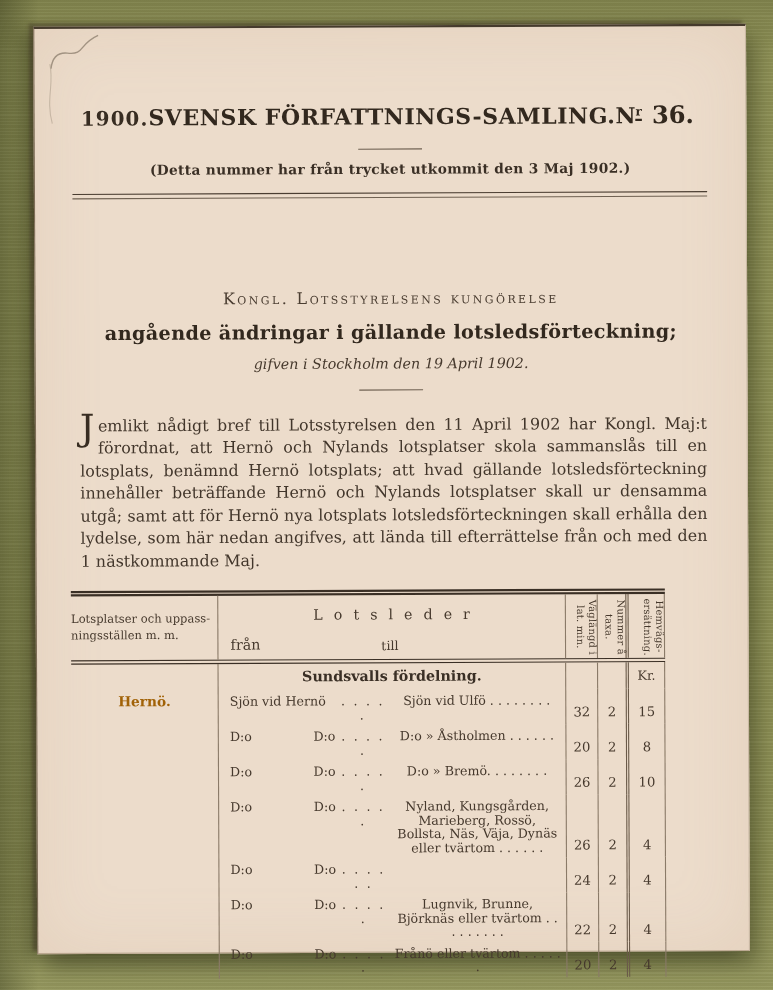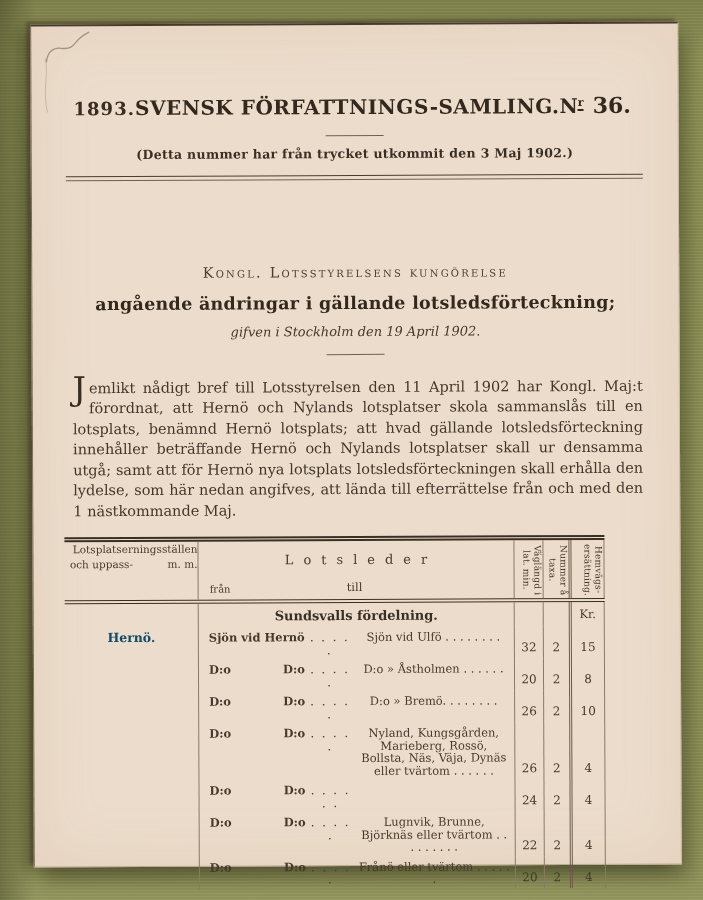--- a/index.html
+++ b/index.html
@@ -74,53 +74,53 @@
   .thead{
     display:grid;grid-template-columns:134px 316px 29px 28px 33px;
     height:62px;border-bottom:4px double #3a2f25;box-sizing:border-box;
   }
   .tbody{
     display:grid;grid-template-columns:134px 316px 29px 28px 33px;
     grid-template-rows:24px auto auto auto auto auto auto auto;
   }
   .br1{border-right:1px solid #8a7a68;}
   .br2{border-right:3px double #6a5a49;}
-  .th-c1{display:flex;flex-direction:row;justify-content:center;text-align:right;font-size:10.5px;line-height:15px;}
+  .th-c1{display:flex;flex-direction:column;justify-content:center;text-align:left;font-size:10.5px;line-height:15px;}
   .th-c2{position:relative;}
   .lotsleder{text-align:center;margin-top:11px;letter-spacing:10px;font-size:13px;padding-left:10px;}
-  .fran-label{position:absolute;left:11px;bottom:5px;font-size:10px;}
+  .fran-label{position:absolute;left:11px;bottom:5px;font-size:13px;}
   .till-label{position:absolute;left:47%;bottom:5px;font-size:11.5px;}
   .vcell{writing-mode:vertical-rl;text-align:center;font-size:9px;line-height:11px;letter-spacing:0.2px;padding-top:2px;box-sizing:border-box;}
 
   .place-cell{grid-column:1;grid-row:1 / span 8;padding:26px 8px 0;box-sizing:border-box;}
-  .place-title{text-align:center;font-weight:bold;font-size:12.5px;margin-bottom:10px;color:#0c4a6e;}
+  .place-title{text-align:center;font-weight:bold;font-size:12.5px;margin-bottom:10px;color:#a16207;}
   .place-note{font-size:11.5px;line-height:18.5px;text-align:justify;}
 
   .band{display:flex;align-items:center;justify-content:center;font-weight:bold;font-size:13px;color:#3a2f25;}
   .kr-cell{display:flex;align-items:center;justify-content:center;font-size:11.5px;}
 
   .lrow{display:flex;align-items:flex-start;padding:4px 2px 3px 0;font-size:11.5px;line-height:12.5px;box-sizing:border-box;}
-  .fran{width:96px;margin-left:10px;display:flex;justify-content:space-between;flex-shrink:0;font-weight:bold;}
+  .fran{width:96px;margin-left:10px;display:flex;justify-content:space-between;flex-shrink:0;}
   .mid{width:50px;text-align:center;flex-shrink:0;letter-spacing:2px;}
   .till{flex:1;text-align:center;padding:0 2px;}
   .num{display:flex;align-items:flex-end;justify-content:center;font-size:12px;padding-bottom:4px;box-sizing:border-box;}
 </style>
 </head>
 <body>
 
 <div class="scene">
   <div class="paper">
 
     <svg class="pencil" width="70" height="100" viewBox="0 0 70 100">
       <path d="M52,4 C34,12 40,22 24,20 C14,19 10,26 9,34" fill="none" stroke="#8b7d6c" stroke-width="1.3"></path>
       <path d="M8,30 C12,48 4,62 10,84" fill="none" stroke="#9b8d7c" stroke-width="1" opacity="0.6"></path>
     </svg>
 
     <div class="masthead">
-      <span class="year">1893.</span>
+      <span class="year">1900.</span>
       <h1 class="mast-title">SVENSK FÖRFATTNINGS-SAMLING.</h1>
       <span class="issue"><span class="nr-n">N</span><span class="nr-r">r</span><span class="nr-num">36.</span></span>
     </div>
 
     <div class="rule-short"></div>
     <div class="release">(Detta nummer har från trycket utkommit den 3 Maj 1902.)</div>
     <div class="rule-double"></div>
 
     <div class="kicker">Kongl. Lotsstyrelsens kungörelse</div>
     <h2 class="heading">angående ändringar i gällande lotsledsförteckning;</h2>

